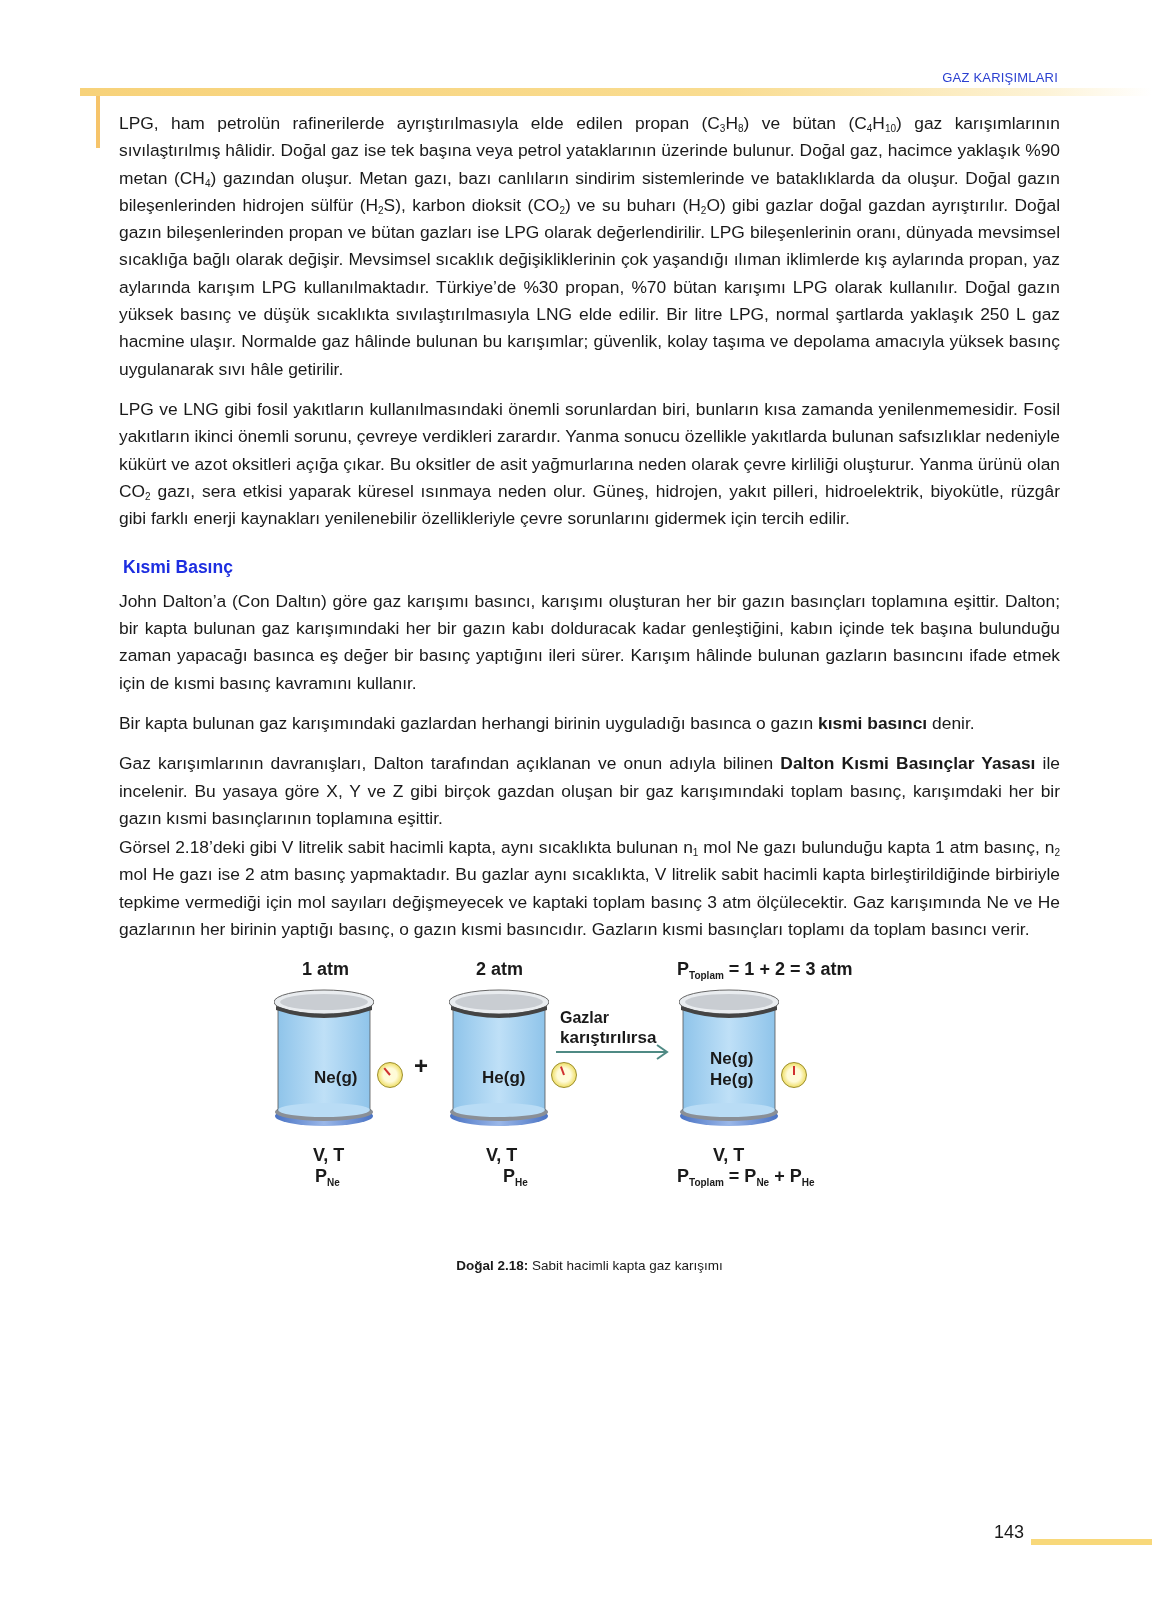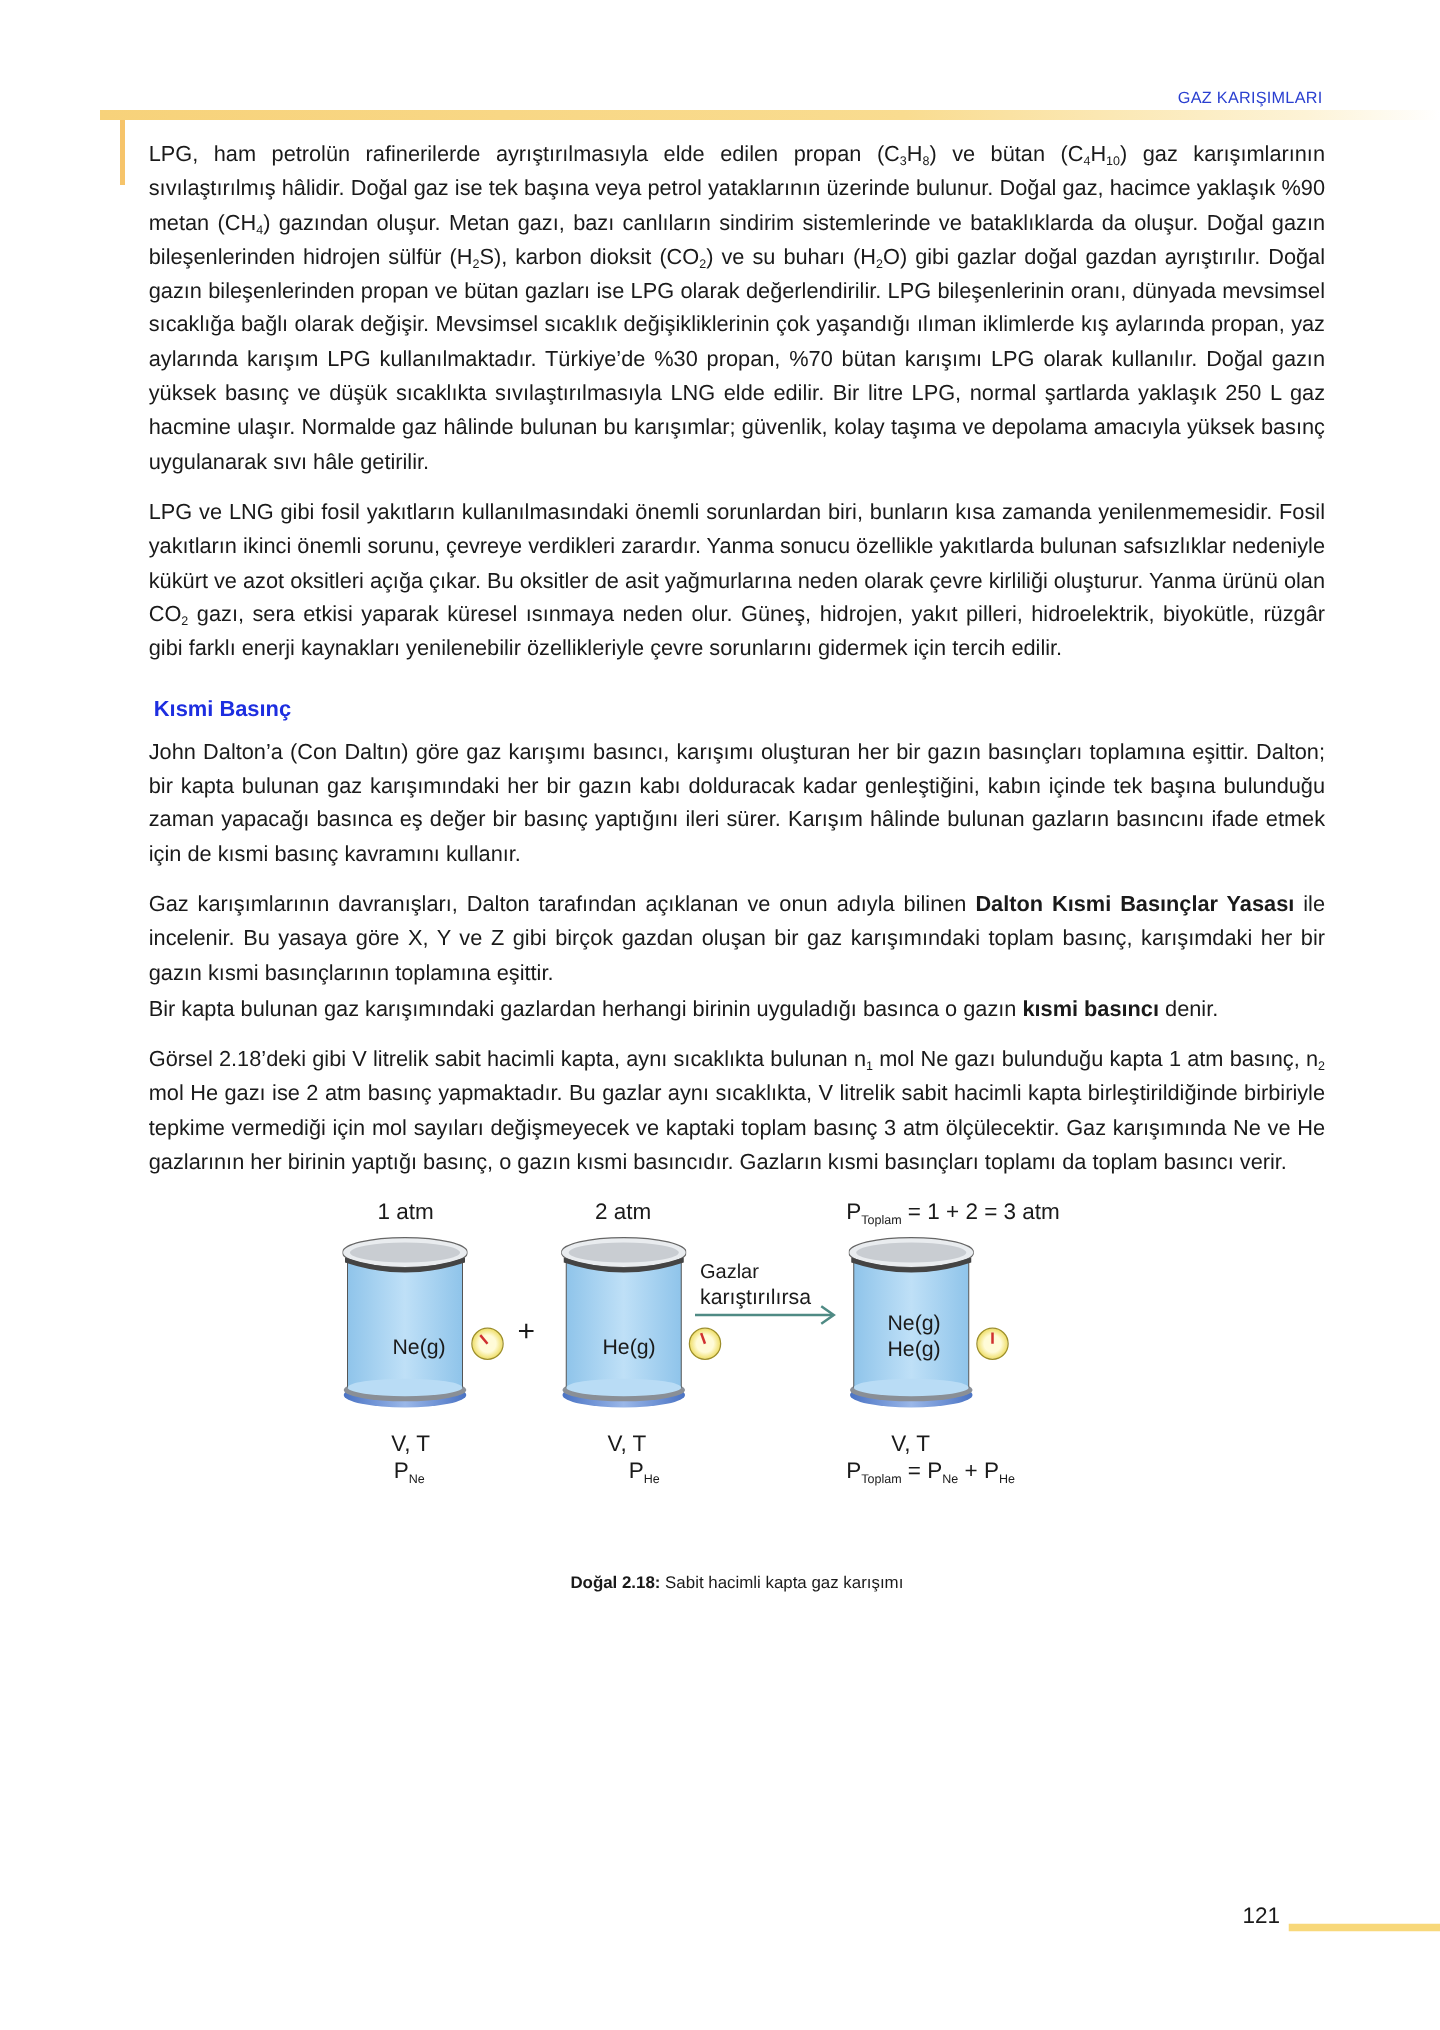--- a/index.html
+++ b/index.html
@@ -9,21 +9,21 @@
                   letter-spacing:0.2px; }
   .top-bar { position:absolute; left:80px; top:88px; width:1072px; height:8px;
              background:linear-gradient(to right, #f7d27a 0%, #f9dc90 60%, #fdf3d6 90%, #ffffff 100%); }
   .side-bar { position:absolute; left:96px; top:96px; width:4px; height:52px; background:#f6c46a; }
   .content { position:absolute; left:119px; top:110px; width:941px; font-size:17.4px; line-height:27.3px; }
   .content p { margin:0 0 13px 0; text-align:justify; }
   .content sub { font-size:10px; line-height:0; vertical-align:-3px; }
   .section-title { color:#1d2ee0; font-weight:bold; font-size:17.5px; margin:22px 0 6px 4px; }
   .formula { margin:0 0 4px 40px; }
   .figure { position:relative; width:941px; height:300px; margin-top:10px; }
-  .fig-label { position:absolute; font-size:18px; color:#1a1a1a; text-align:center; white-space:nowrap; }
+  .fig-label { position:absolute; font-size:18px; color:#1a1a1a; text-align:center; white-space:nowrap;font-weight:bold; }
   .fig-label sub { font-size:10px; vertical-align:-4px; }
   .tank { position:absolute; width:100px; height:140px; }
   .gauge { position:absolute; width:24px; height:24px; border-radius:50%;
            background:radial-gradient(circle, #fffbd8 40%, #f0e070 70%, #c9b84a 100%);
            border:1px solid #9c8e2a; }
   .gauge::after { content:""; position:absolute; left:11px; top:3px; width:2px; height:9px;
                   background:#d03030; transform-origin:bottom center; transform:rotate(-40deg); }
   .gauge.g2::after { transform:rotate(-20deg); }
   .gauge.g3::after { transform:rotate(0deg); }
   .arrow-line { position:absolute; height:2px; background:#4f8a84; }
@@ -36,22 +36,22 @@
 
 <div class="header-label">GAZ KARIŞIMLARI</div>
 <div class="top-bar"></div>
 <div class="side-bar"></div>
 
 <div class="content">
   <p>LPG, ham petrolün rafinerilerde ayrıştırılmasıyla elde edilen propan (C<sub>3</sub>H<sub>8</sub>) ve bütan (C<sub>4</sub>H<sub>10</sub>) gaz karışımlarının sıvılaştırılmış hâlidir. Doğal gaz ise tek başına veya petrol yataklarının üzerinde bulunur. Doğal gaz, hacimce yaklaşık %90 metan (CH<sub>4</sub>) gazından oluşur. Metan gazı, bazı canlıların sindirim sistemlerinde ve bataklıklarda da oluşur. Doğal gazın bileşenlerinden hidrojen sülfür (H<sub>2</sub>S), karbon dioksit (CO<sub>2</sub>) ve su buharı (H<sub>2</sub>O) gibi gazlar doğal gazdan ayrıştırılır. Doğal gazın bileşenlerinden propan ve bütan gazları ise LPG olarak değerlendirilir. LPG bileşenlerinin oranı, dünyada mevsimsel sıcaklığa bağlı olarak değişir. Mevsimsel sıcaklık değişikliklerinin çok yaşandığı ılıman iklimlerde kış aylarında propan, yaz aylarında karışım LPG kullanılmaktadır. Türkiye’de %30 propan, %70 bütan karışımı LPG olarak kullanılır. Doğal gazın yüksek basınç ve düşük sıcaklıkta sıvılaştırılmasıyla LNG elde edilir. Bir litre LPG, normal şartlarda yaklaşık 250 L gaz hacmine ulaşır. Normalde gaz hâlinde bulunan bu karışımlar; güvenlik, kolay taşıma ve depolama amacıyla yüksek basınç uygulanarak sıvı hâle getirilir.</p>
   <p>LPG ve LNG gibi fosil yakıtların kullanılmasındaki önemli sorunlardan biri, bunların kısa zamanda yenilenmemesidir. Fosil yakıtların ikinci önemli sorunu, çevreye verdikleri zarardır. Yanma sonucu özellikle yakıtlarda bulunan safsızlıklar nedeniyle kükürt ve azot oksitleri açığa çıkar. Bu oksitler de asit yağmurlarına neden olarak çevre kirliliği oluşturur. Yanma ürünü olan CO<sub>2</sub> gazı, sera etkisi yaparak küresel ısınmaya neden olur. Güneş, hidrojen, yakıt pilleri, hidroelektrik, biyokütle, rüzgâr gibi farklı enerji kaynakları yenilenebilir özellikleriyle çevre sorunlarını gidermek için tercih edilir.</p>
   <div class="section-title">Kısmi Basınç</div>
   <p>John Dalton’a (Con Daltın) göre gaz karışımı basıncı, karışımı oluşturan her bir gazın basınçları toplamına eşittir. Dalton; bir kapta bulunan gaz karışımındaki her bir gazın kabı dolduracak kadar genleştiğini, kabın içinde tek başına bulunduğu zaman yapacağı basınca eş değer bir basınç yaptığını ileri sürer. Karışım hâlinde bulunan gazların basıncını ifade etmek için de kısmi basınç kavramını kullanır.</p>
+  <p>Bir kapta bulunan gaz karışımındaki gazlardan herhangi birinin uyguladığı basınca o gazın <b>kısmi basıncı</b> denir.</p>
   <p style="margin-bottom:2px">Gaz karışımlarının davranışları, Dalton tarafından açıklanan ve onun adıyla bilinen <b>Dalton Kısmi Basınçlar Yasası</b> ile incelenir. Bu yasaya göre X, Y ve Z gibi birçok gazdan oluşan bir gaz karışımındaki toplam basınç, karışımdaki her bir gazın kısmi basınçlarının toplamına eşittir.</p>
-  <p>Bir kapta bulunan gaz karışımındaki gazlardan herhangi birinin uyguladığı basınca o gazın <b>kısmi basıncı</b> denir.</p>
   <p>Görsel 2.18’deki gibi V litrelik sabit hacimli kapta, aynı sıcaklıkta bulunan n<sub>1</sub> mol Ne gazı bulunduğu kapta 1 atm basınç, n<sub>2</sub> mol He gazı ise 2 atm basınç yapmaktadır. Bu gazlar aynı sıcaklıkta, V litrelik sabit hacimli kapta birleştirildiğinde birbiriyle tepkime vermediği için mol sayıları değişmeyecek ve kaptaki toplam basınç 3 atm ölçülecektir. Gaz karışımında Ne ve He gazlarının her birinin yaptığı basınç, o gazın kısmi basıncıdır. Gazların kısmi basınçları toplamı da toplam basıncı verir.</p>
 
   <div class="figure">
 
     <div class="fig-label" style="left:183px; top:0px;">1 atm</div>
     <div class="fig-label" style="left:357px; top:0px;">2 atm</div>
     <div class="fig-label" style="left:558px; top:0px;">
       <span>P</span><sub>Toplam</sub>
       <span>= 1 + 2 = 3 atm</span>
     </div>
@@ -120,14 +120,14 @@
     <div class="fig-label" style="left:384px; top:207px;"><span>P</span><sub>He</sub></div>
     <div class="fig-label" style="left:594px; top:186px;">V, T</div>
     <div class="fig-label" style="left:558px; top:207px;">P<sub>Toplam</sub> = P<sub>Ne</sub> + P<sub>He</sub></div>
 
     <div class="caption">
       <b>Doğal 2.18:</b><span> Sabit hacimli kapta gaz karışımı</span>
     </div>
   </div>
 </div>
 
-<div class="page-number">121</div>
+<div class="page-number">143</div>
 <div class="bottom-bar"></div>
 
 </body></html>

